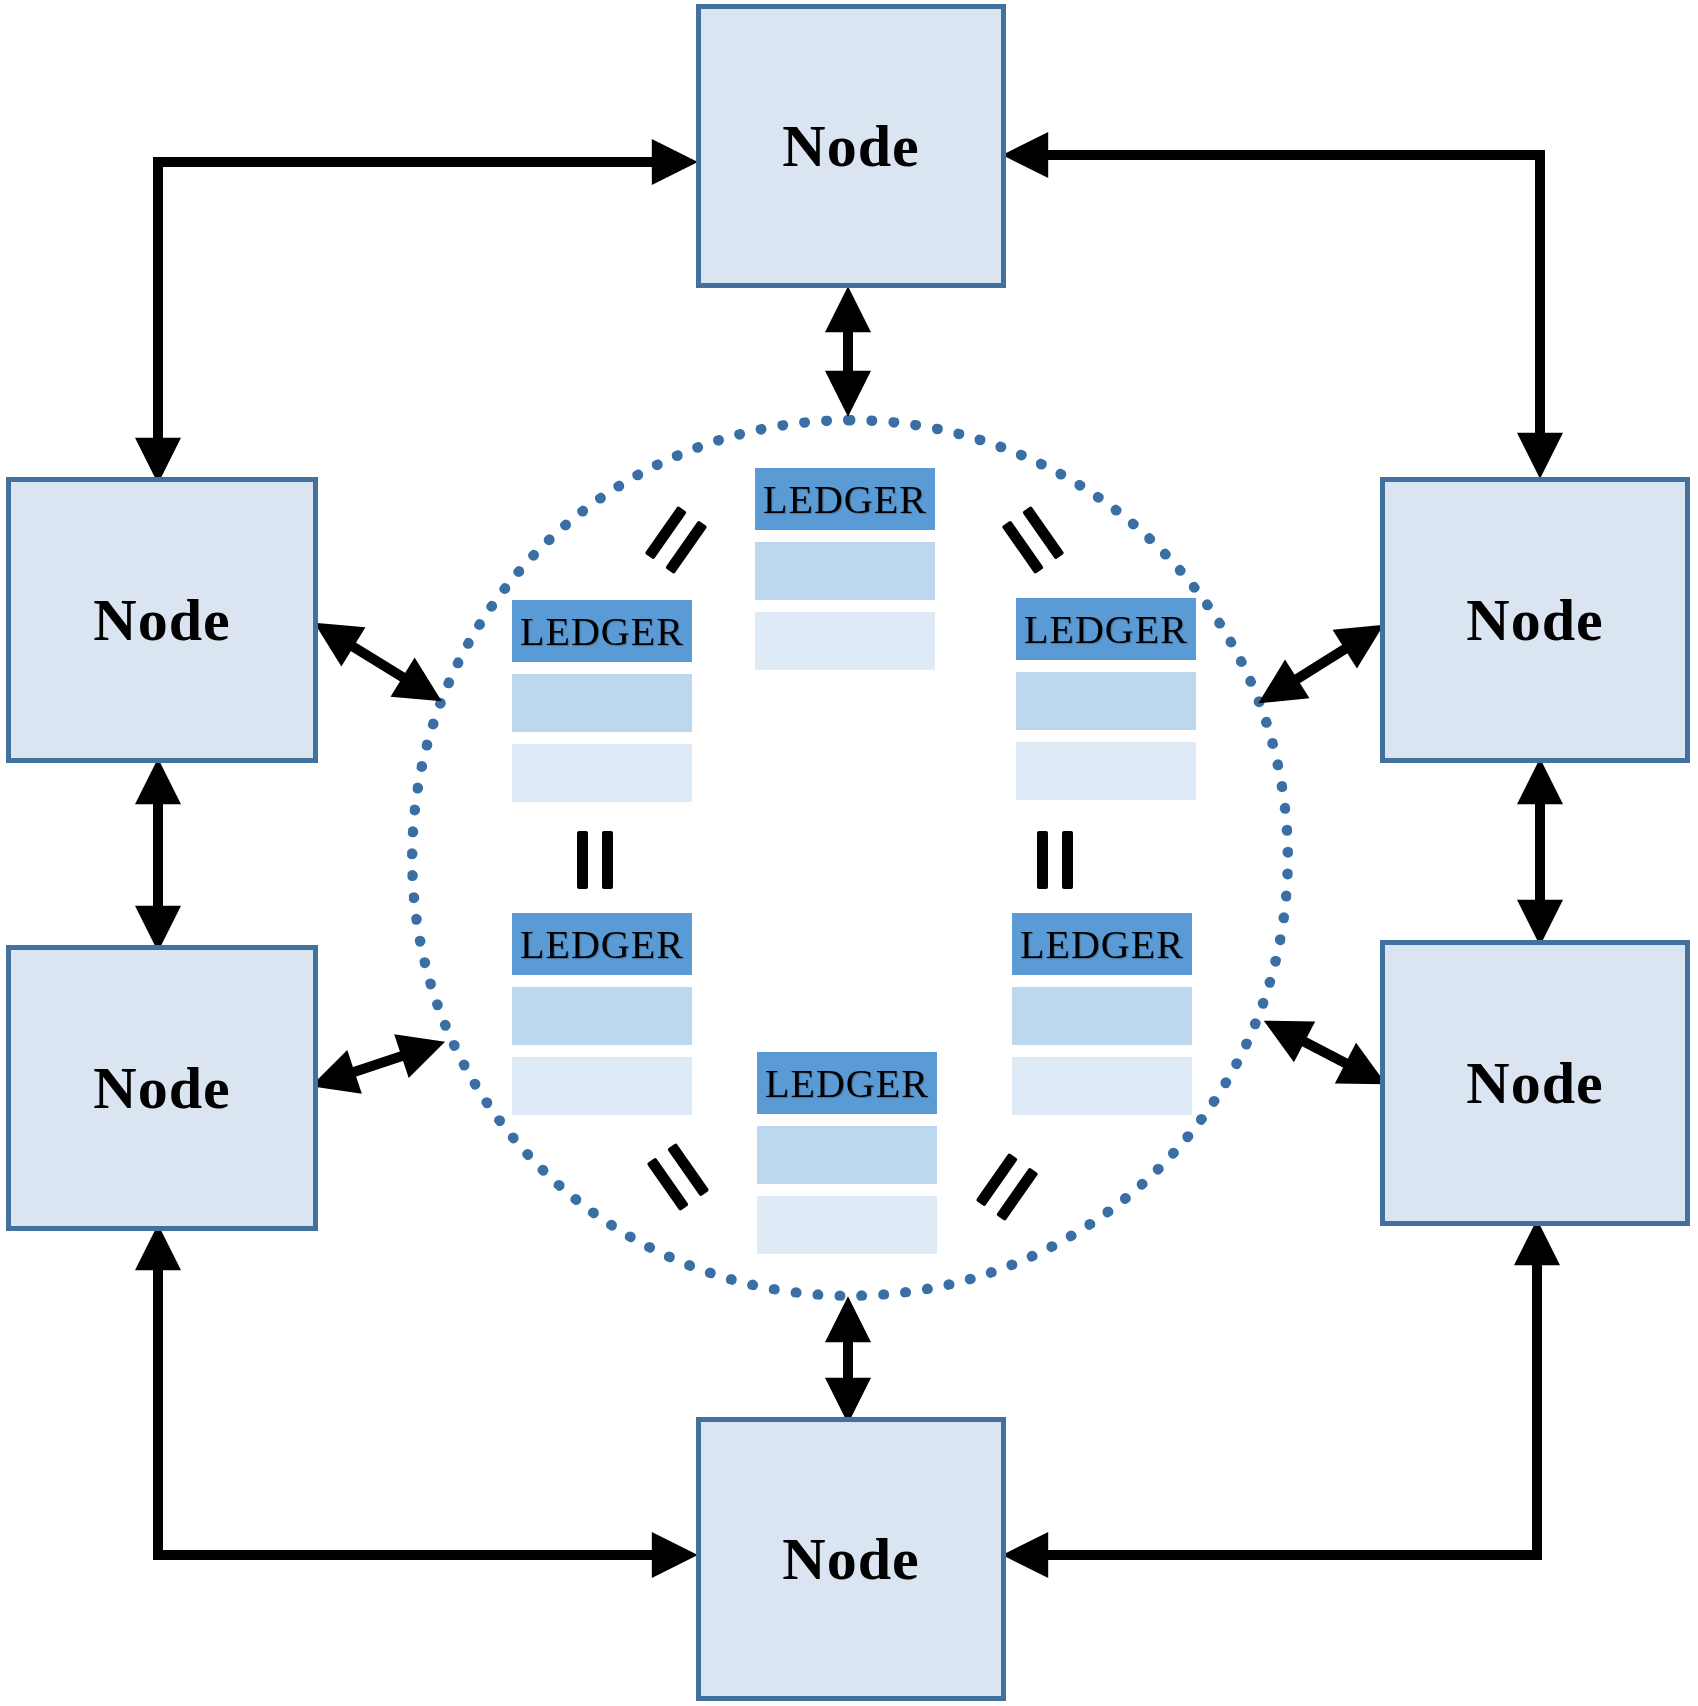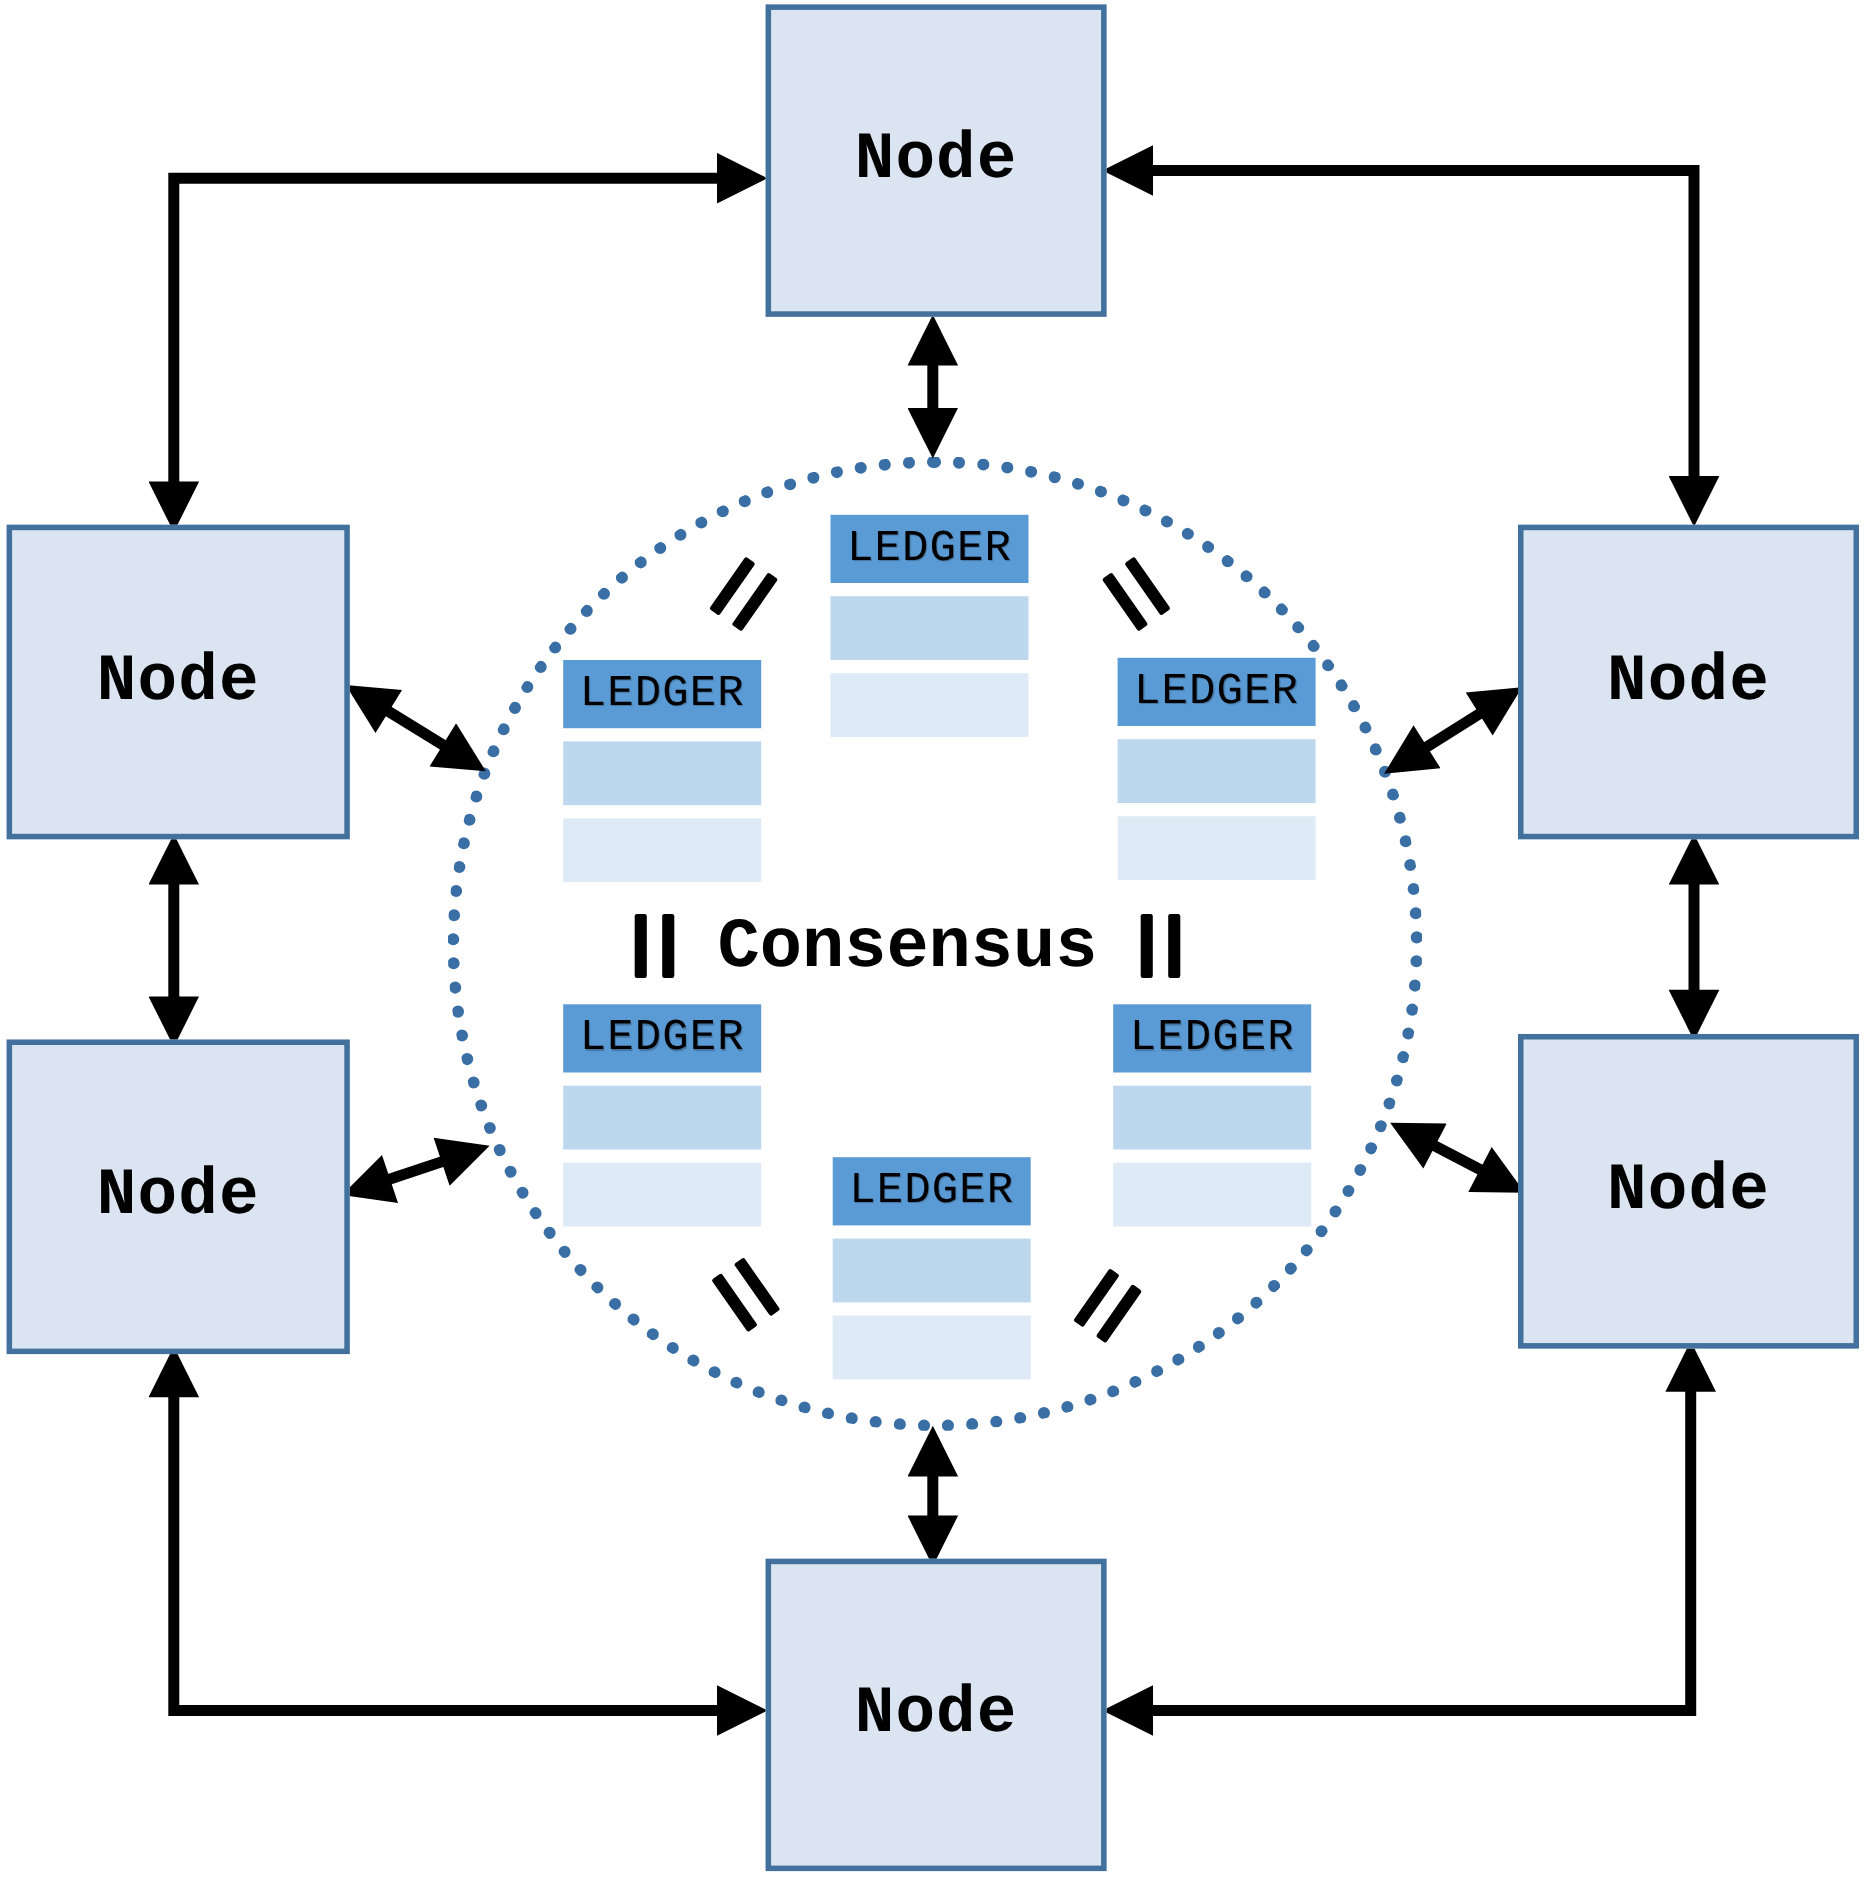--- a/index.html
+++ b/index.html
@@ -1,20 +1,20 @@
 <!DOCTYPE html>
 <html><head>
 <meta charset="utf-8">
 <style>
   html,body{margin:0;padding:0;background:#fff;}
   #canvas{
     position:relative;
     width:1698px;height:1706px;
     background:#fff;
-    font-family:Liberation Mono, monospace;
+    font-family:Liberation Serif, serif;
     overflow:hidden;
   }
   #arrow-layer{position:absolute;left:0;top:0;width:1698px;height:1706px;}
   
   .consensus-circle{
     position:absolute;left:407px;top:415px;width:886px;height:886px;
     box-sizing:border-box;border:11px dotted #3a6fa5;border-radius:50%;
   }
   
   .node{
@@ -164,15 +164,14 @@
     </div>
   <div class="equals eq-bottom-left">
       <div class="bar"></div>
       <div class="bar"></div>
     </div>
   <div class="equals eq-bottom-right">
       <div class="bar"></div>
       <div class="bar"></div>
     </div>
 
-  <div class="consensus-label">Consensus</div>
 
 </div>
 
 </body></html>

